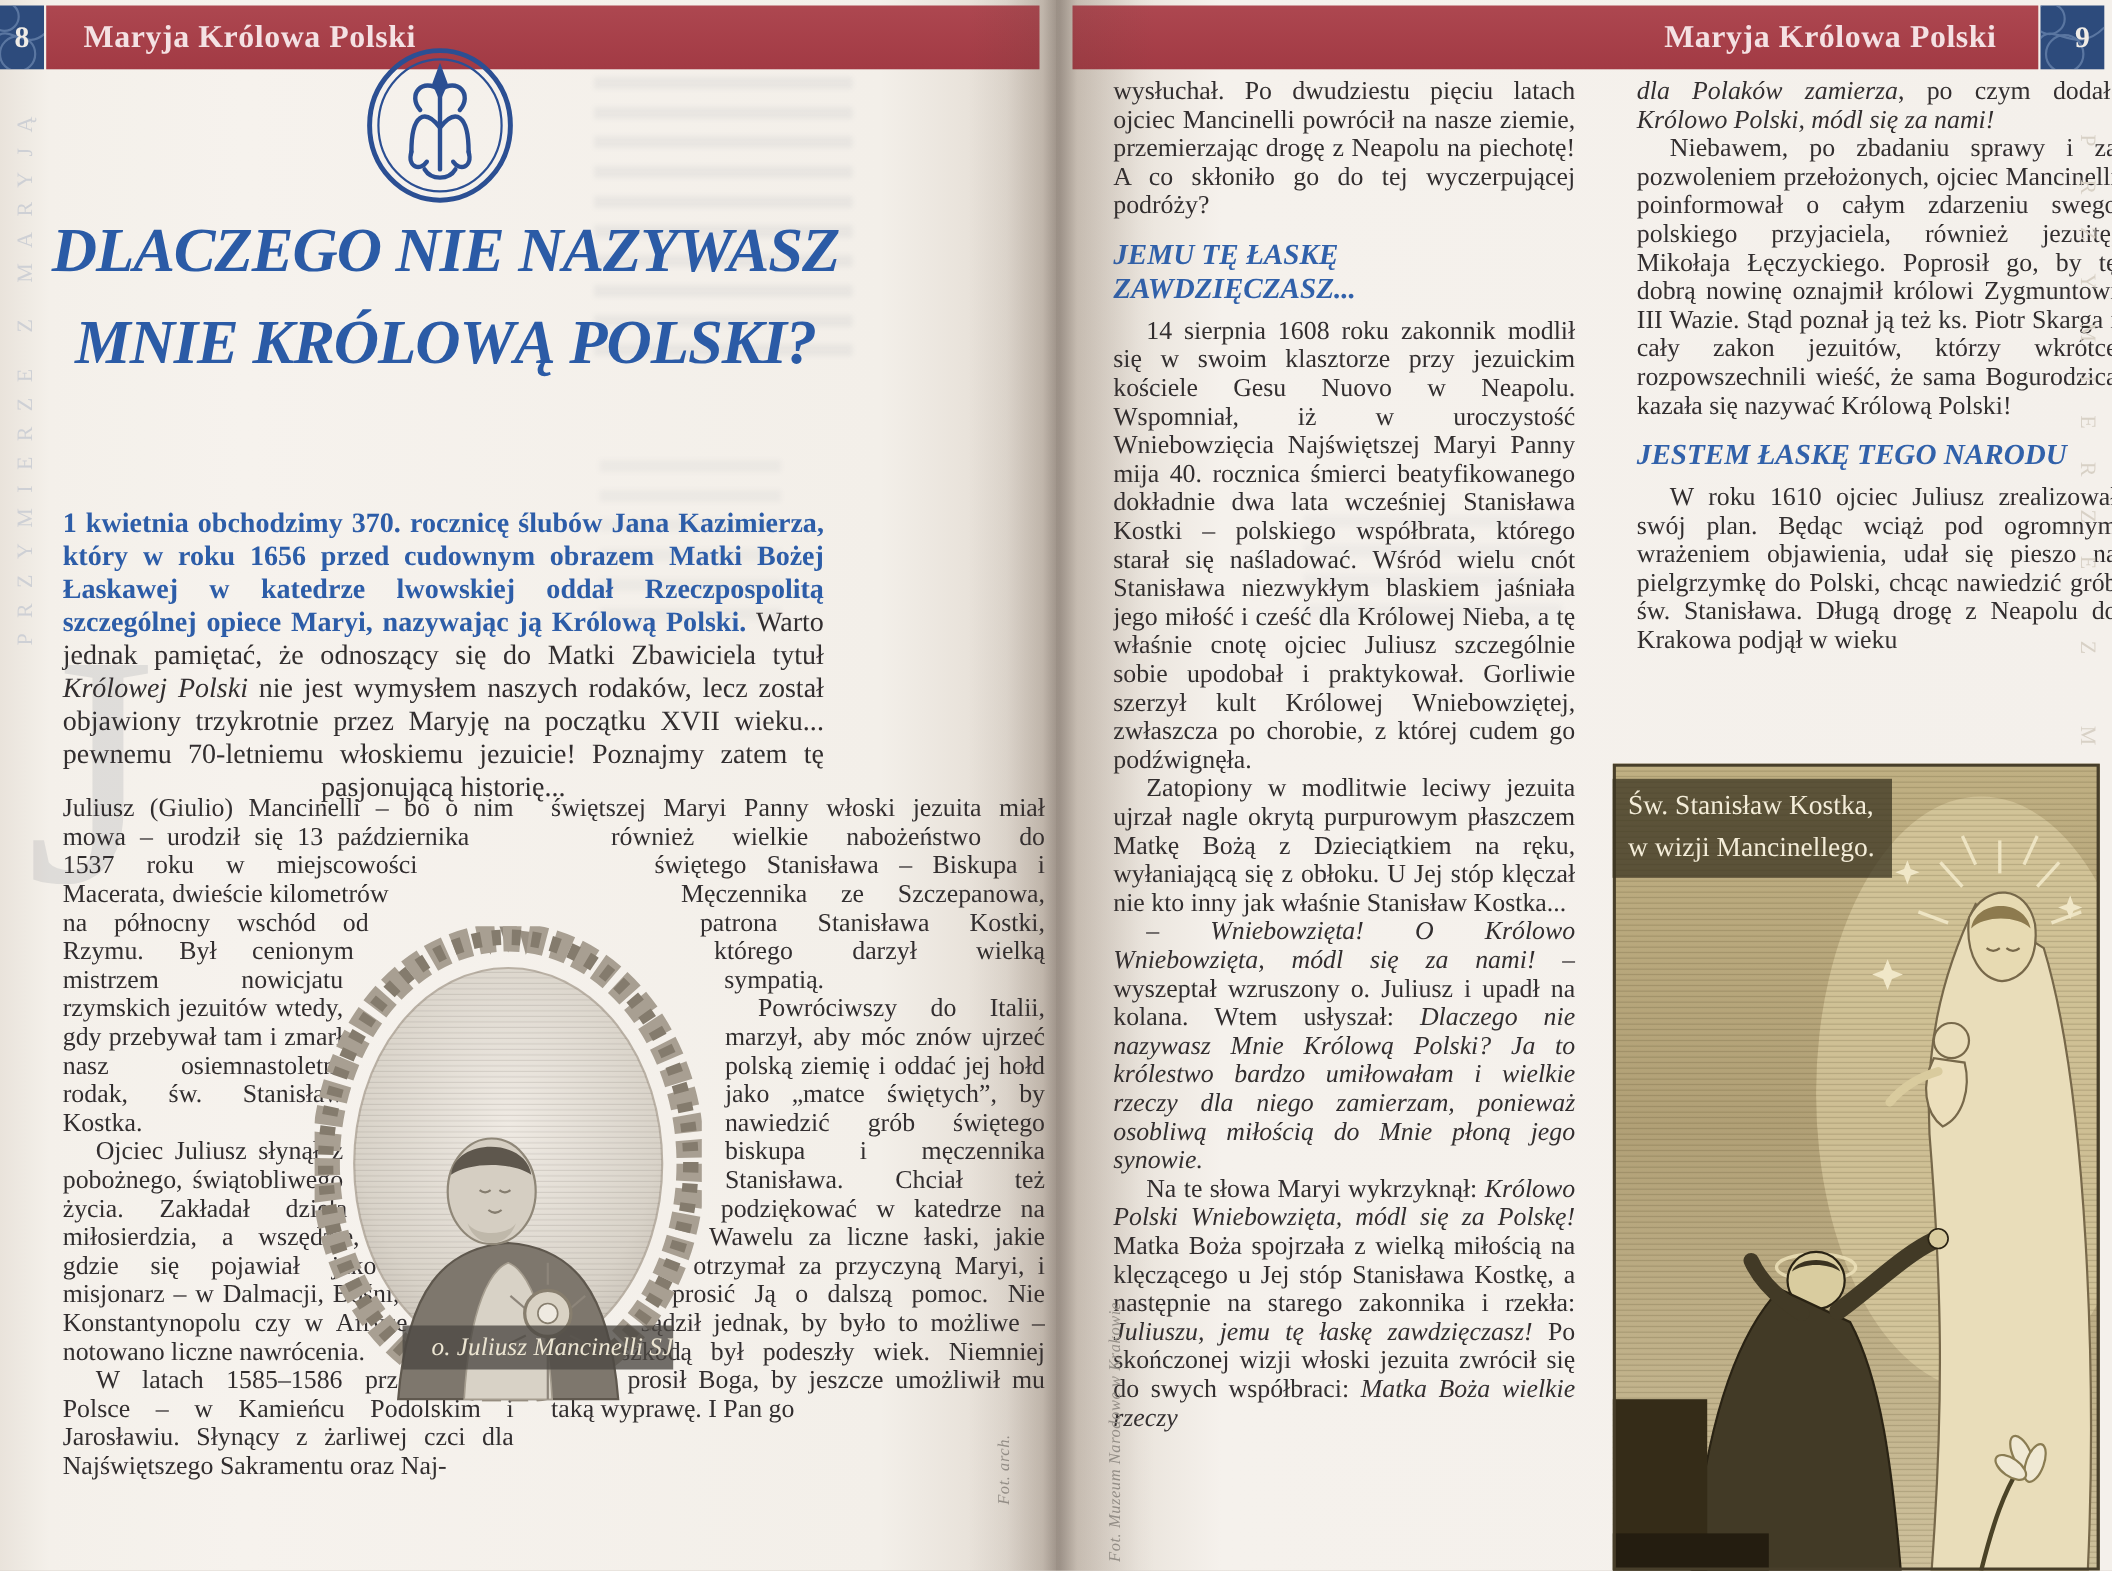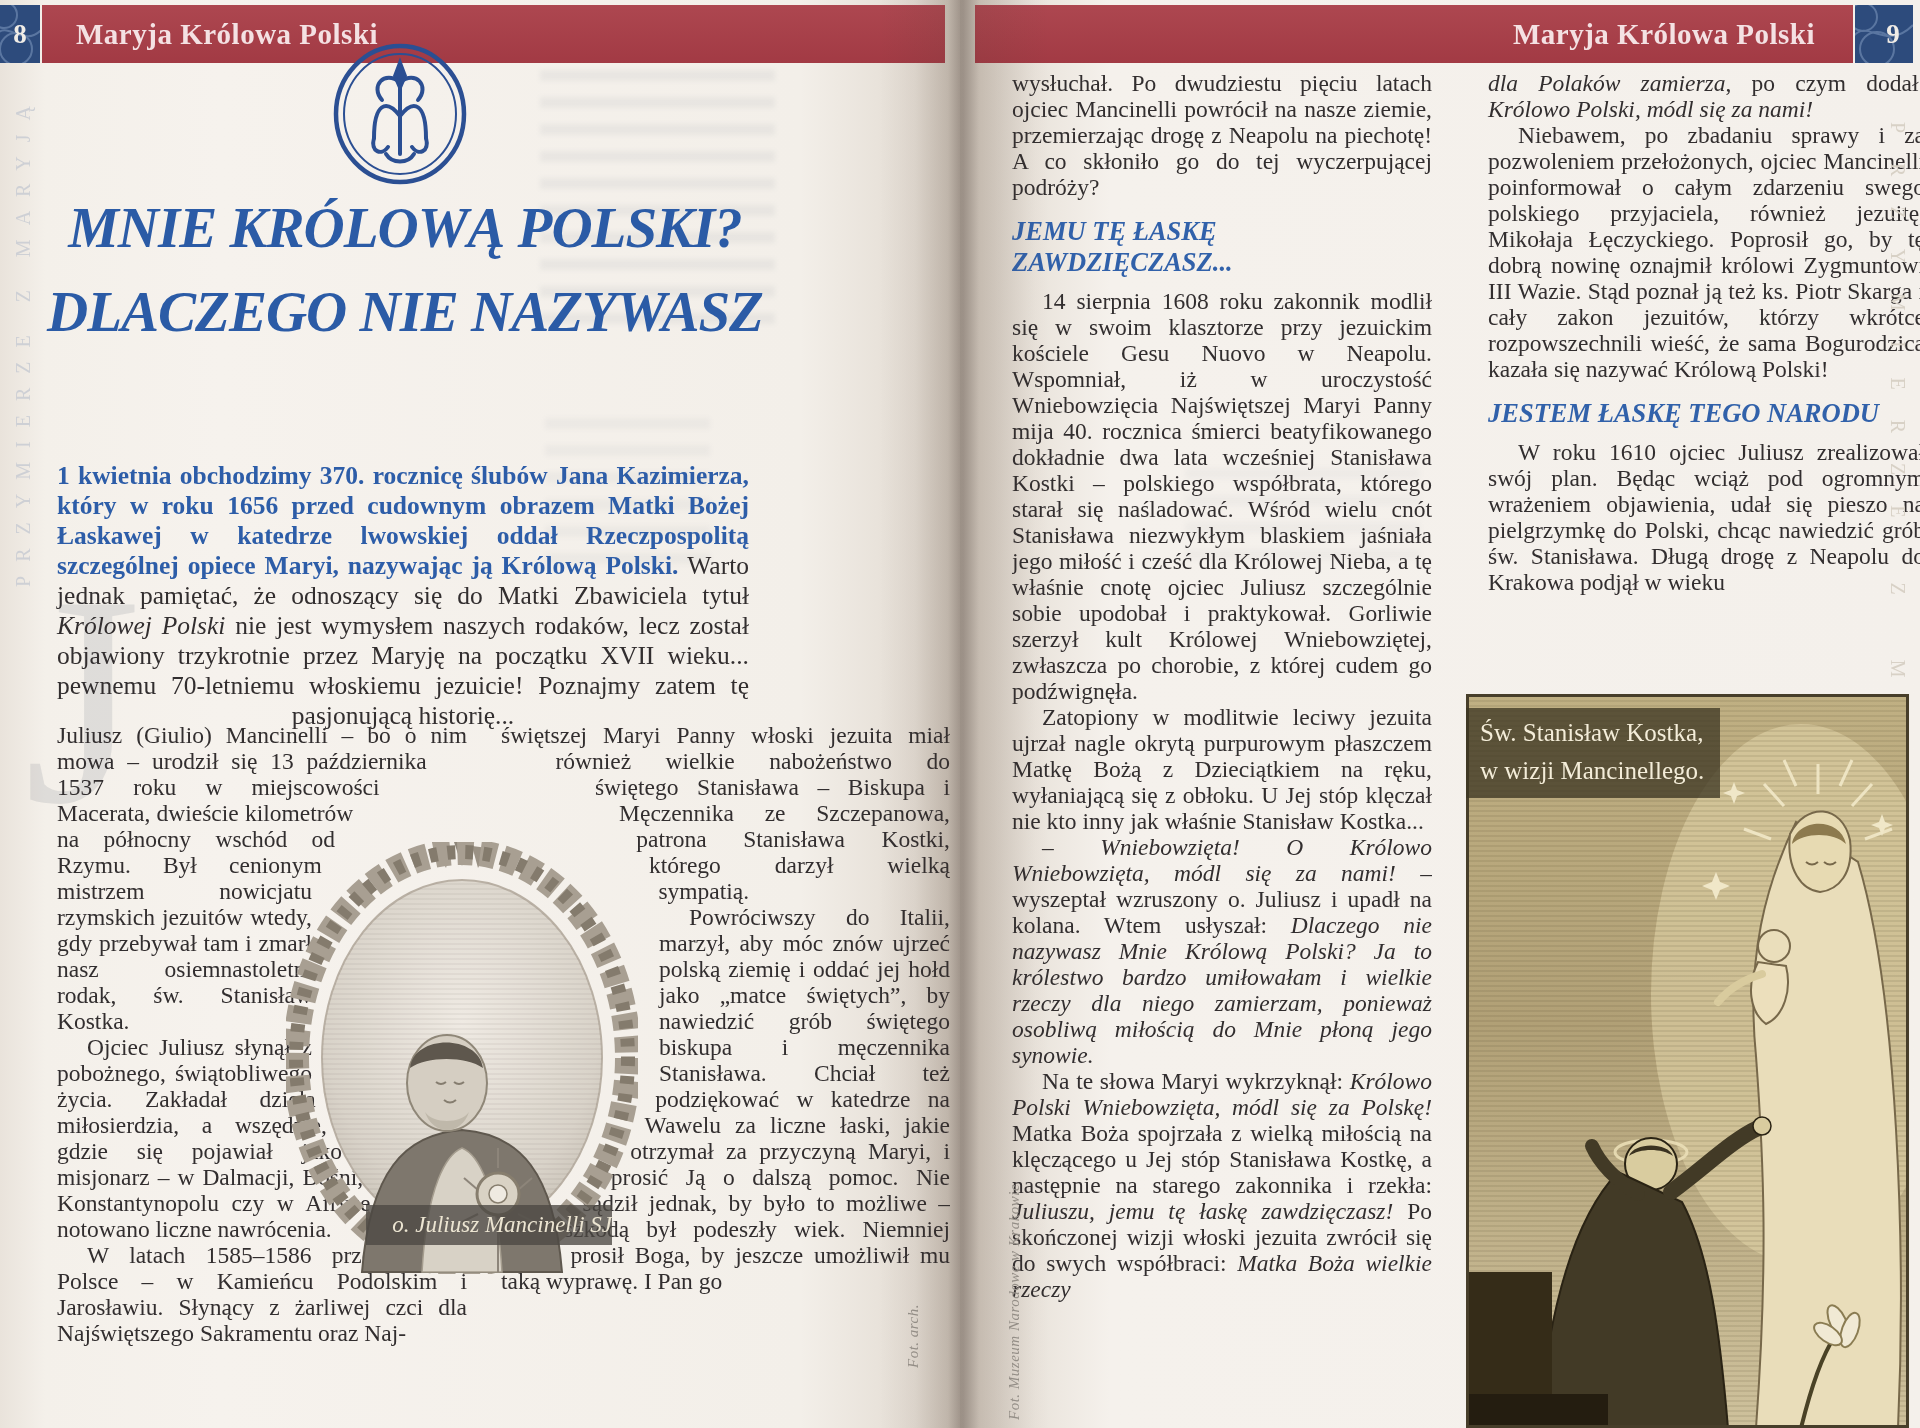--- a/index.html
+++ b/index.html
@@ -97,22 +97,22 @@
         <path d="M70 18 L76 34 L70 48 L64 34 Z" fill="#2b4f93" stroke-width="2"></path>
         <path d="M52 58 C40 44 54 28 70 40 C86 28 100 44 88 58"></path>
         <path d="M44 96 C44 62 56 56 70 74 C84 56 96 62 96 96"></path>
         <path d="M44 96 C40 110 52 114 58 105"></path>
         <path d="M96 96 C100 110 88 114 82 105"></path>
         <path d="M56 112 C62 122 78 122 84 112"></path>
       </g>
     </svg>
 
     <div id="titleL">
+      <div>DLACZEGO NIE NAZYWASZ</div>
       <div>MNIE KRÓLOWĄ POLSKI?</div>
-      <div>DLACZEGO NIE NAZYWASZ</div>
     </div>
 
     <p id="lead"><span class="run-blue">1 kwietnia obchodzimy 370. rocznicę ślubów Jana Kazimierza, który w roku 1656 przed cudownym obrazem Matki Bożej Łaskawej w katedrze lwowskiej oddał Rzeczpospolitą szczególnej opiece Maryi, nazywając ją Królową Polski. </span><span>Warto jednak pamiętać, że odnoszący się do Matki Zbawiciela tytuł </span><span class="run-i">Królowej Polski</span><span> nie jest wymysłem naszych rodaków, lecz został objawiony trzykrotnie przez Maryję na początku XVII wieku... pewnemu 70-letniemu włoskiemu jezuicie! Poznajmy zatem tę pasjonującą historię...</span></p>
 
     <div id="dropcapJ">J</div>
 
     <div class="bodycols" id="bodyL">
       <div class="colA">
         <div class="wrapR"></div>
         <p class="body"><span>Juliusz (Giulio) Mancinelli – bo o nim mowa – urodził się 13 października 1537 roku w miejscowości Macerata, dwieście kilometrów na północny wschód od Rzymu. Był cenionym mistrzem nowicjatu rzymskich jezuitów wtedy, gdy przebywał tam i zmarł nasz osiemnastoletni rodak, św. Stanisław Kostka.</span></p>

